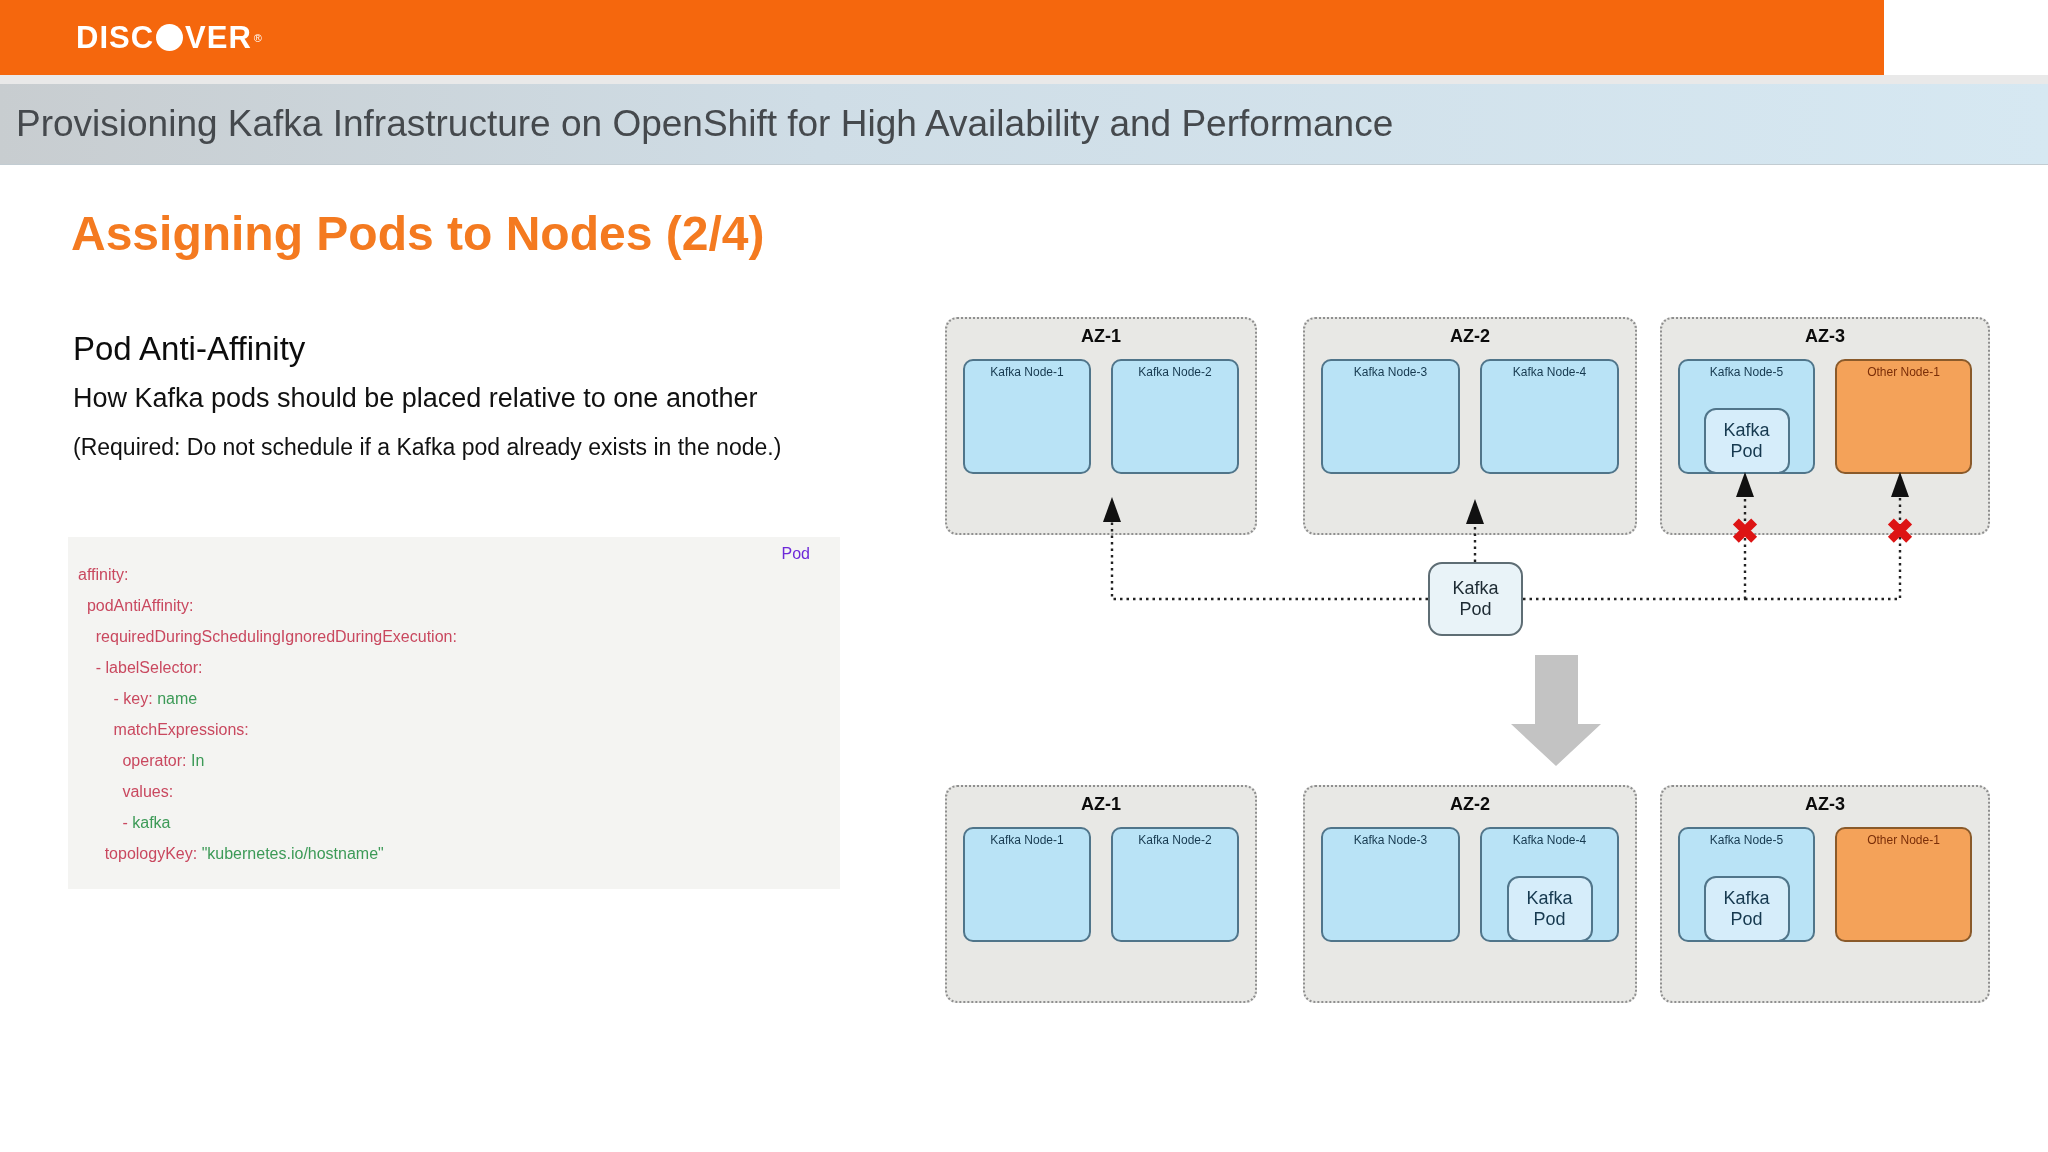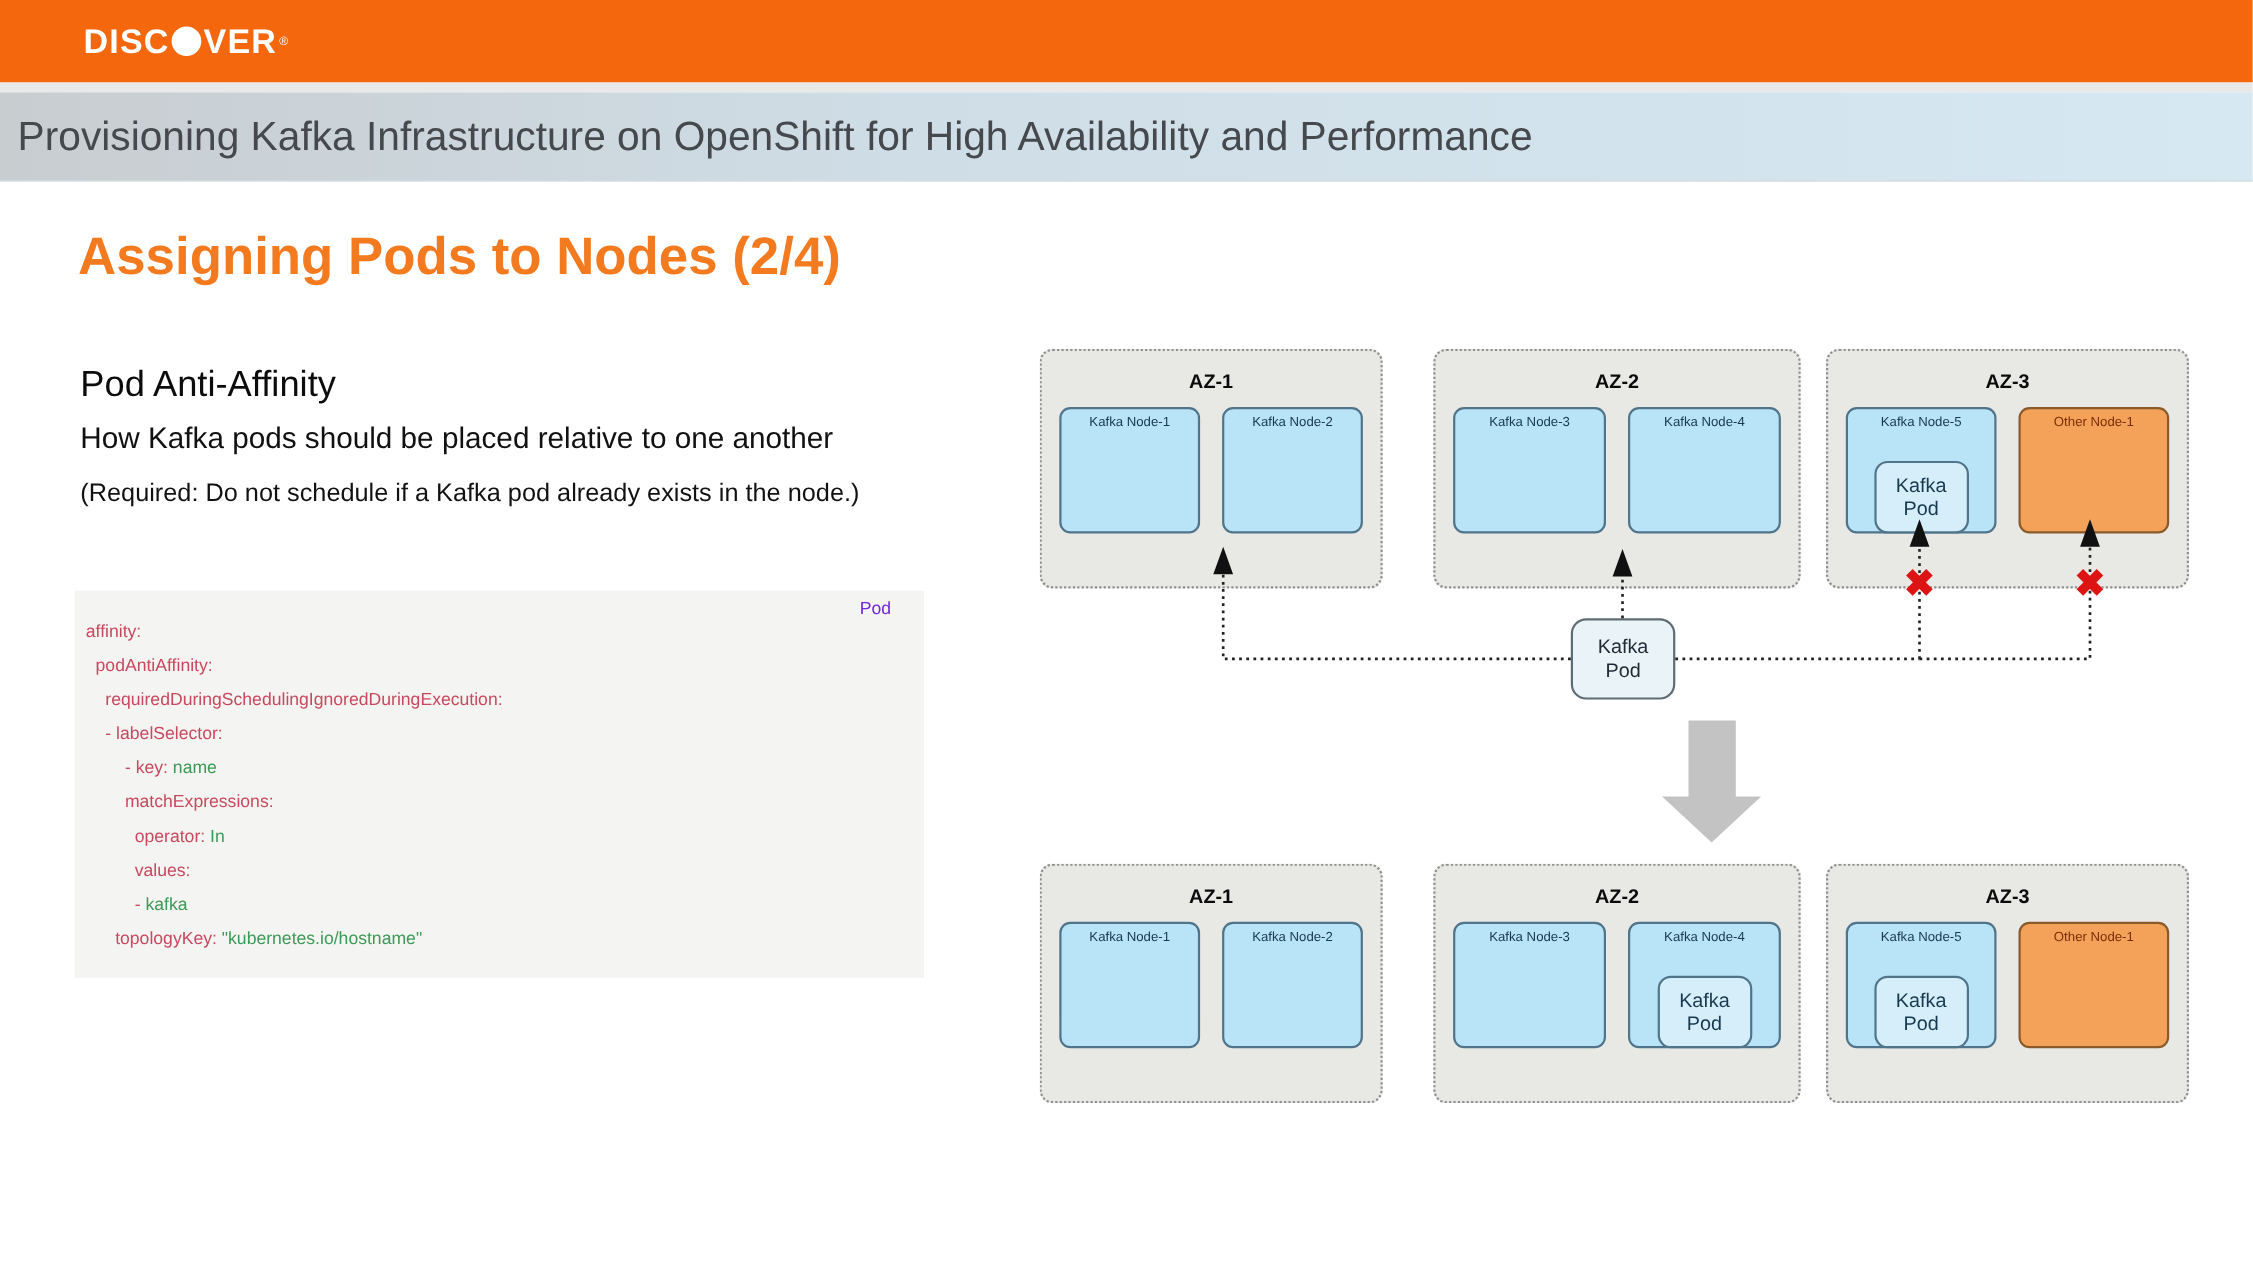--- a/index.html
+++ b/index.html
@@ -2,21 +2,21 @@
 <html><head>
 <meta charset="utf-8">
 <style>
   html,body{margin:0;padding:0;}
   body{
     width:2048px;height:1152px;position:relative;overflow:hidden;
     background:#ffffff;font-family:"Liberation Sans",sans-serif;
     -webkit-font-smoothing:antialiased;
   }
   
-  .top-bar{position:absolute;left:0;top:0;width:2048px;height:75px;background:#f5670d;}
+  .top-bar{position:absolute;left:0;top:0;width:1884px;height:75px;background:#f5670d;}
   .logo{position:absolute;left:76px;top:19px;display:flex;align-items:center;color:#ffffff;
         font-weight:bold;font-size:31px;letter-spacing:1px;line-height:36px;}
   .logo .o-disc{display:inline-block;width:27px;height:27px;border-radius:50%;
         background:#ffffff;margin:0 2px;}
   .logo .reg{font-size:11px;font-weight:normal;align-self:flex-start;margin-top:1px;margin-left:2px;}
   .band-gap{position:absolute;left:0;top:75px;width:2048px;height:9px;background:#e9e9e9;}
   .title-band{position:absolute;left:0;top:84px;width:2048px;height:80px;
         background:linear-gradient(90deg,#c8cdd0 0%,#cfdde6 40%,#d6e8f2 100%);
         border-bottom:1px solid #c2ccd2;}
   .title-band .title{position:absolute;left:16px;top:0;height:80px;line-height:80px;
@@ -31,21 +31,21 @@
         background:#f4f4f2;box-sizing:border-box;padding:22px 12px 0 10px;}
   .code-badge{position:absolute;right:30px;top:8px;font-size:16px;color:#6d28d9;
         font-family:"Liberation Sans",sans-serif;}
   .code-line{font-family:Liberation Sans, sans-serif;font-size:16px;line-height:31px;
         white-space:pre;}
   .code-line .key{color:#c9485f;}
   .code-line .val{color:#3c9a57;}
   
   .az-row{position:absolute;display:block;}
   .az{position:absolute;top:0;height:218px;box-sizing:border-box;background:#e8e8e5;
-        border:2px dotted #8f8f8f;border-radius:12px;padding:18px 16px 0 16px;}
+        border:2px dotted #8f8f8f;border-radius:12px;padding:7px 16px 0 16px;}
   .az-label{text-align:center;font-size:18px;font-weight:bold;color:#0b0b0b;height:33px;}
   .az-nodes{display:flex;gap:20px;height:115px;}
   .node{position:relative;flex:1;box-sizing:border-box;border-radius:10px;
         border:2px solid #50758a;background:#b9e3f6;padding-top:4px;}
   .node-label{text-align:center;font-size:12px;color:#16394f;white-space:nowrap;}
   .node.other{background:#f4a259;border-color:#8a5a2a;}
   .node.other .node-label{color:#7a2e08;}
   .pod-box{position:absolute;left:50%;bottom:-2px;transform:translateX(-50%);
         width:86px;height:66px;box-sizing:border-box;border:2px solid #50758a;
         border-radius:12px;background:#d6edfa;display:flex;align-items:center;justify-content:center;}

